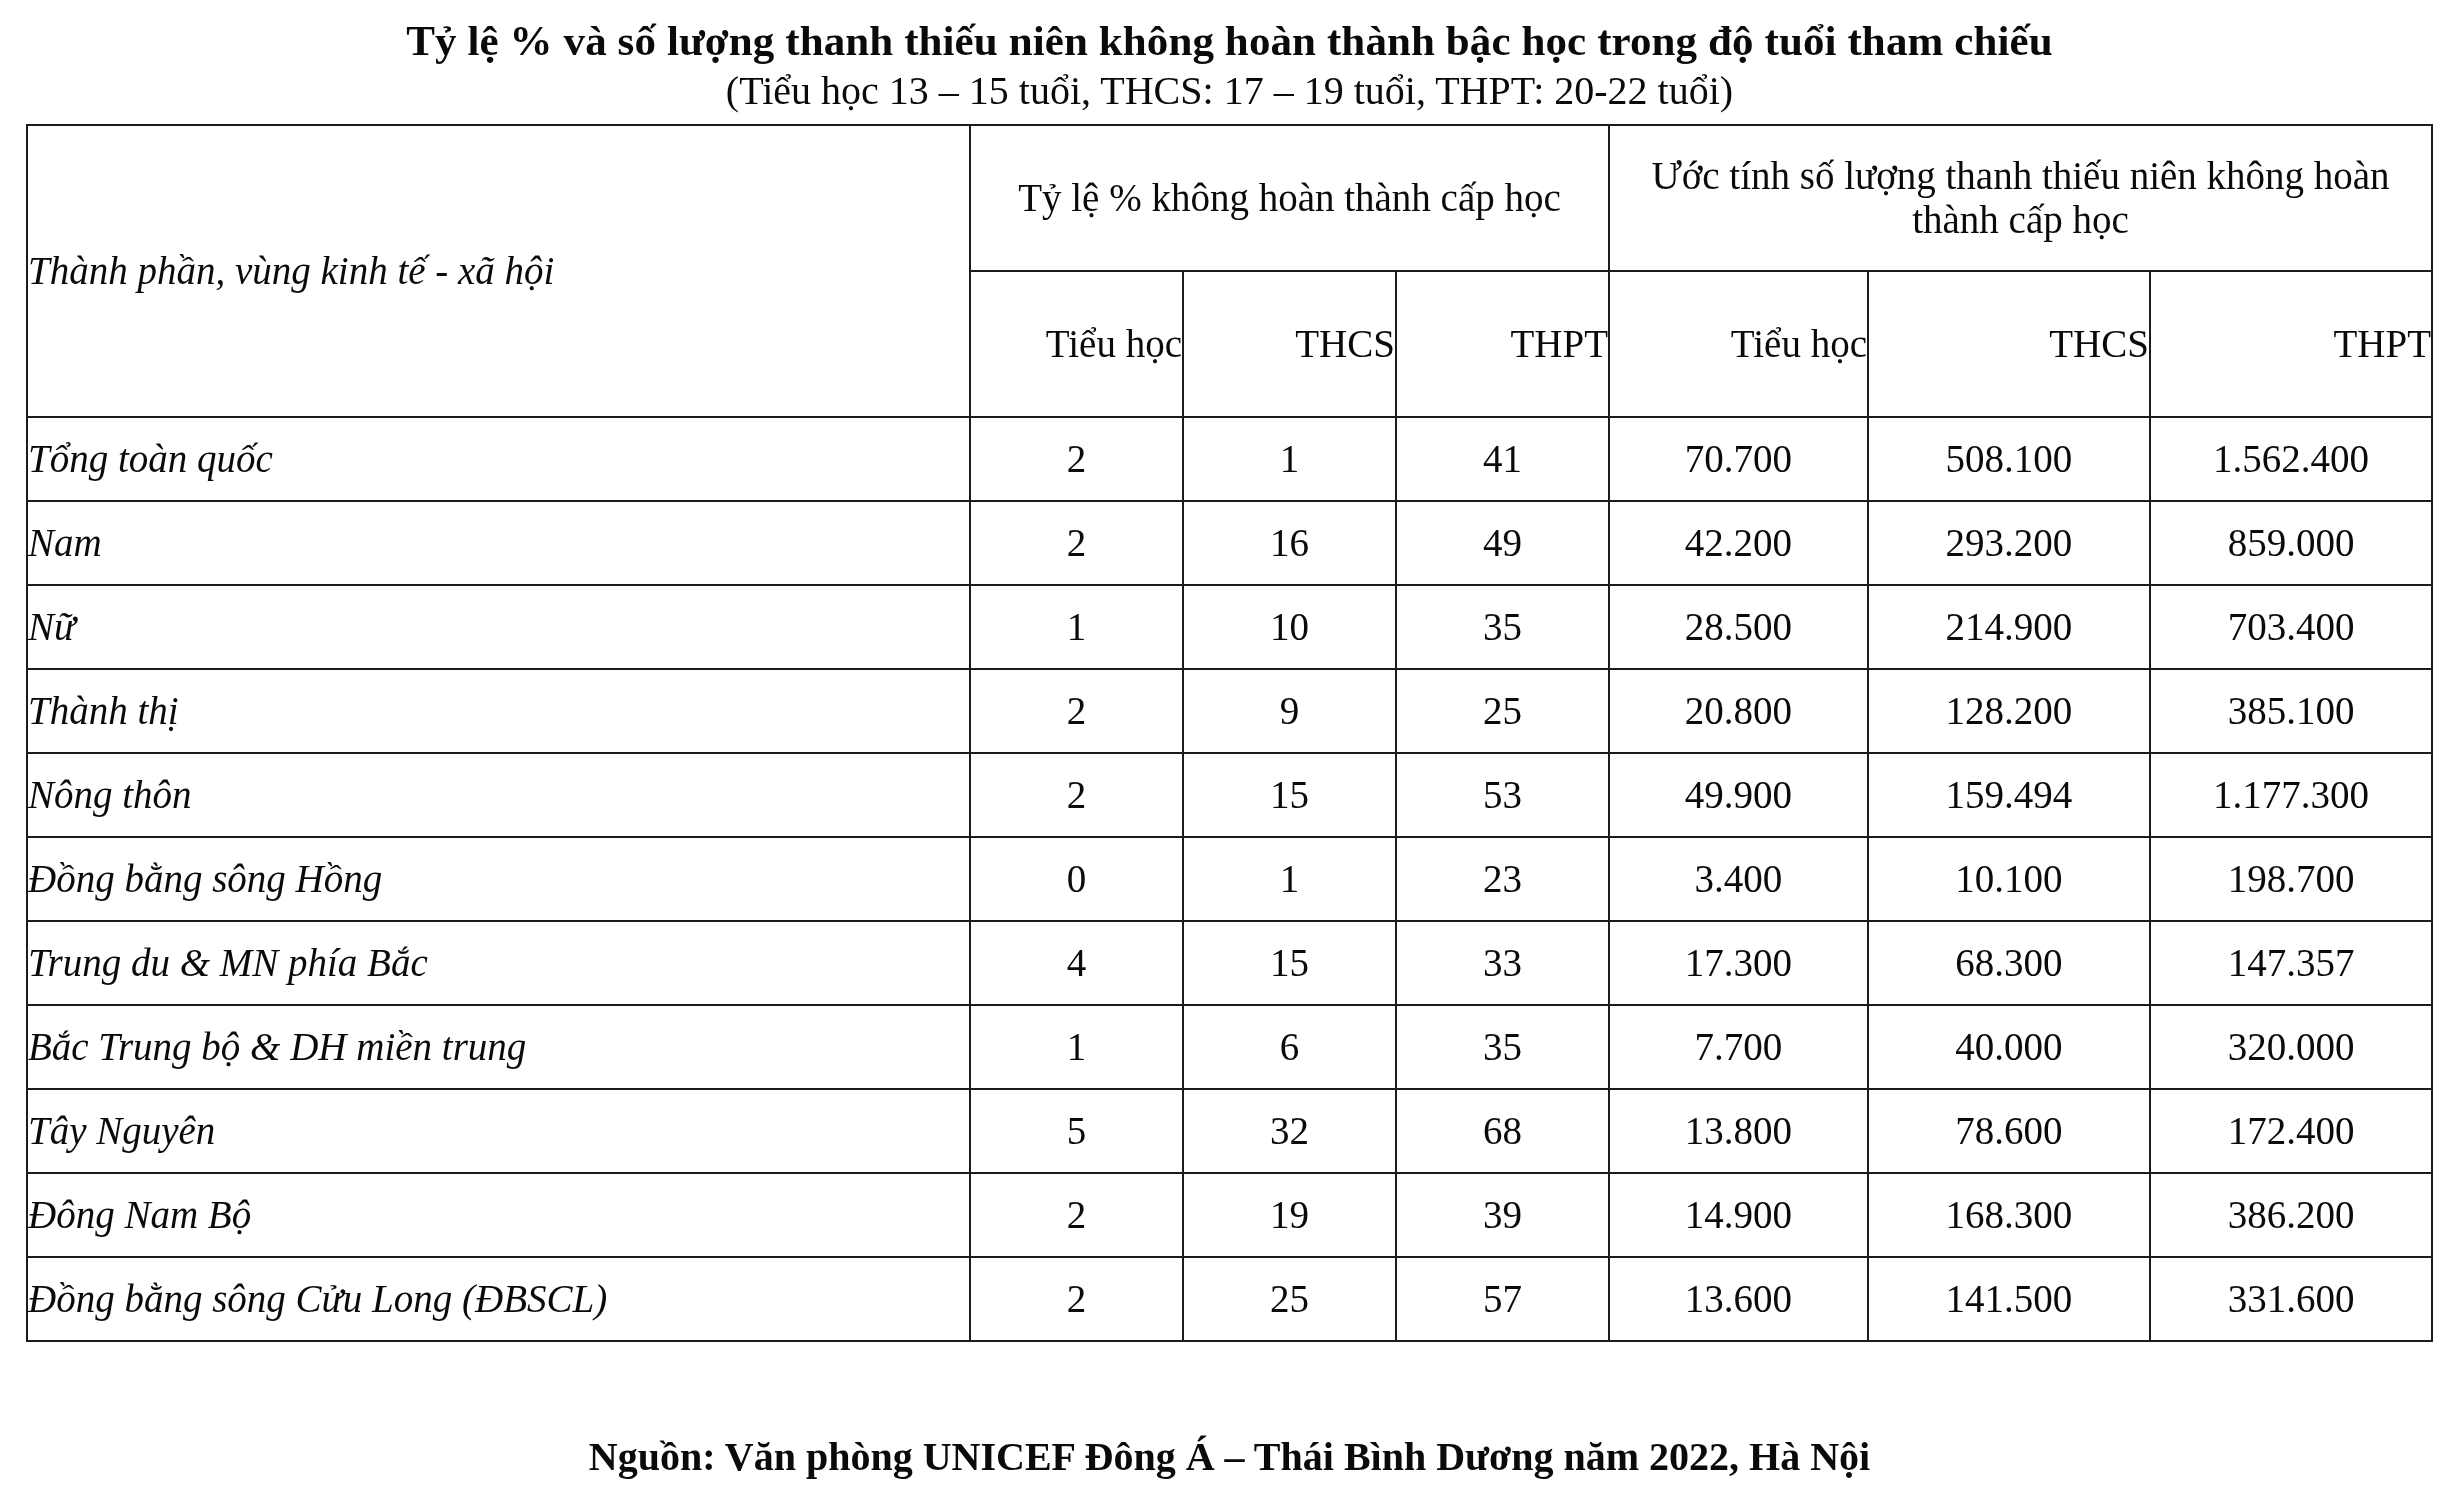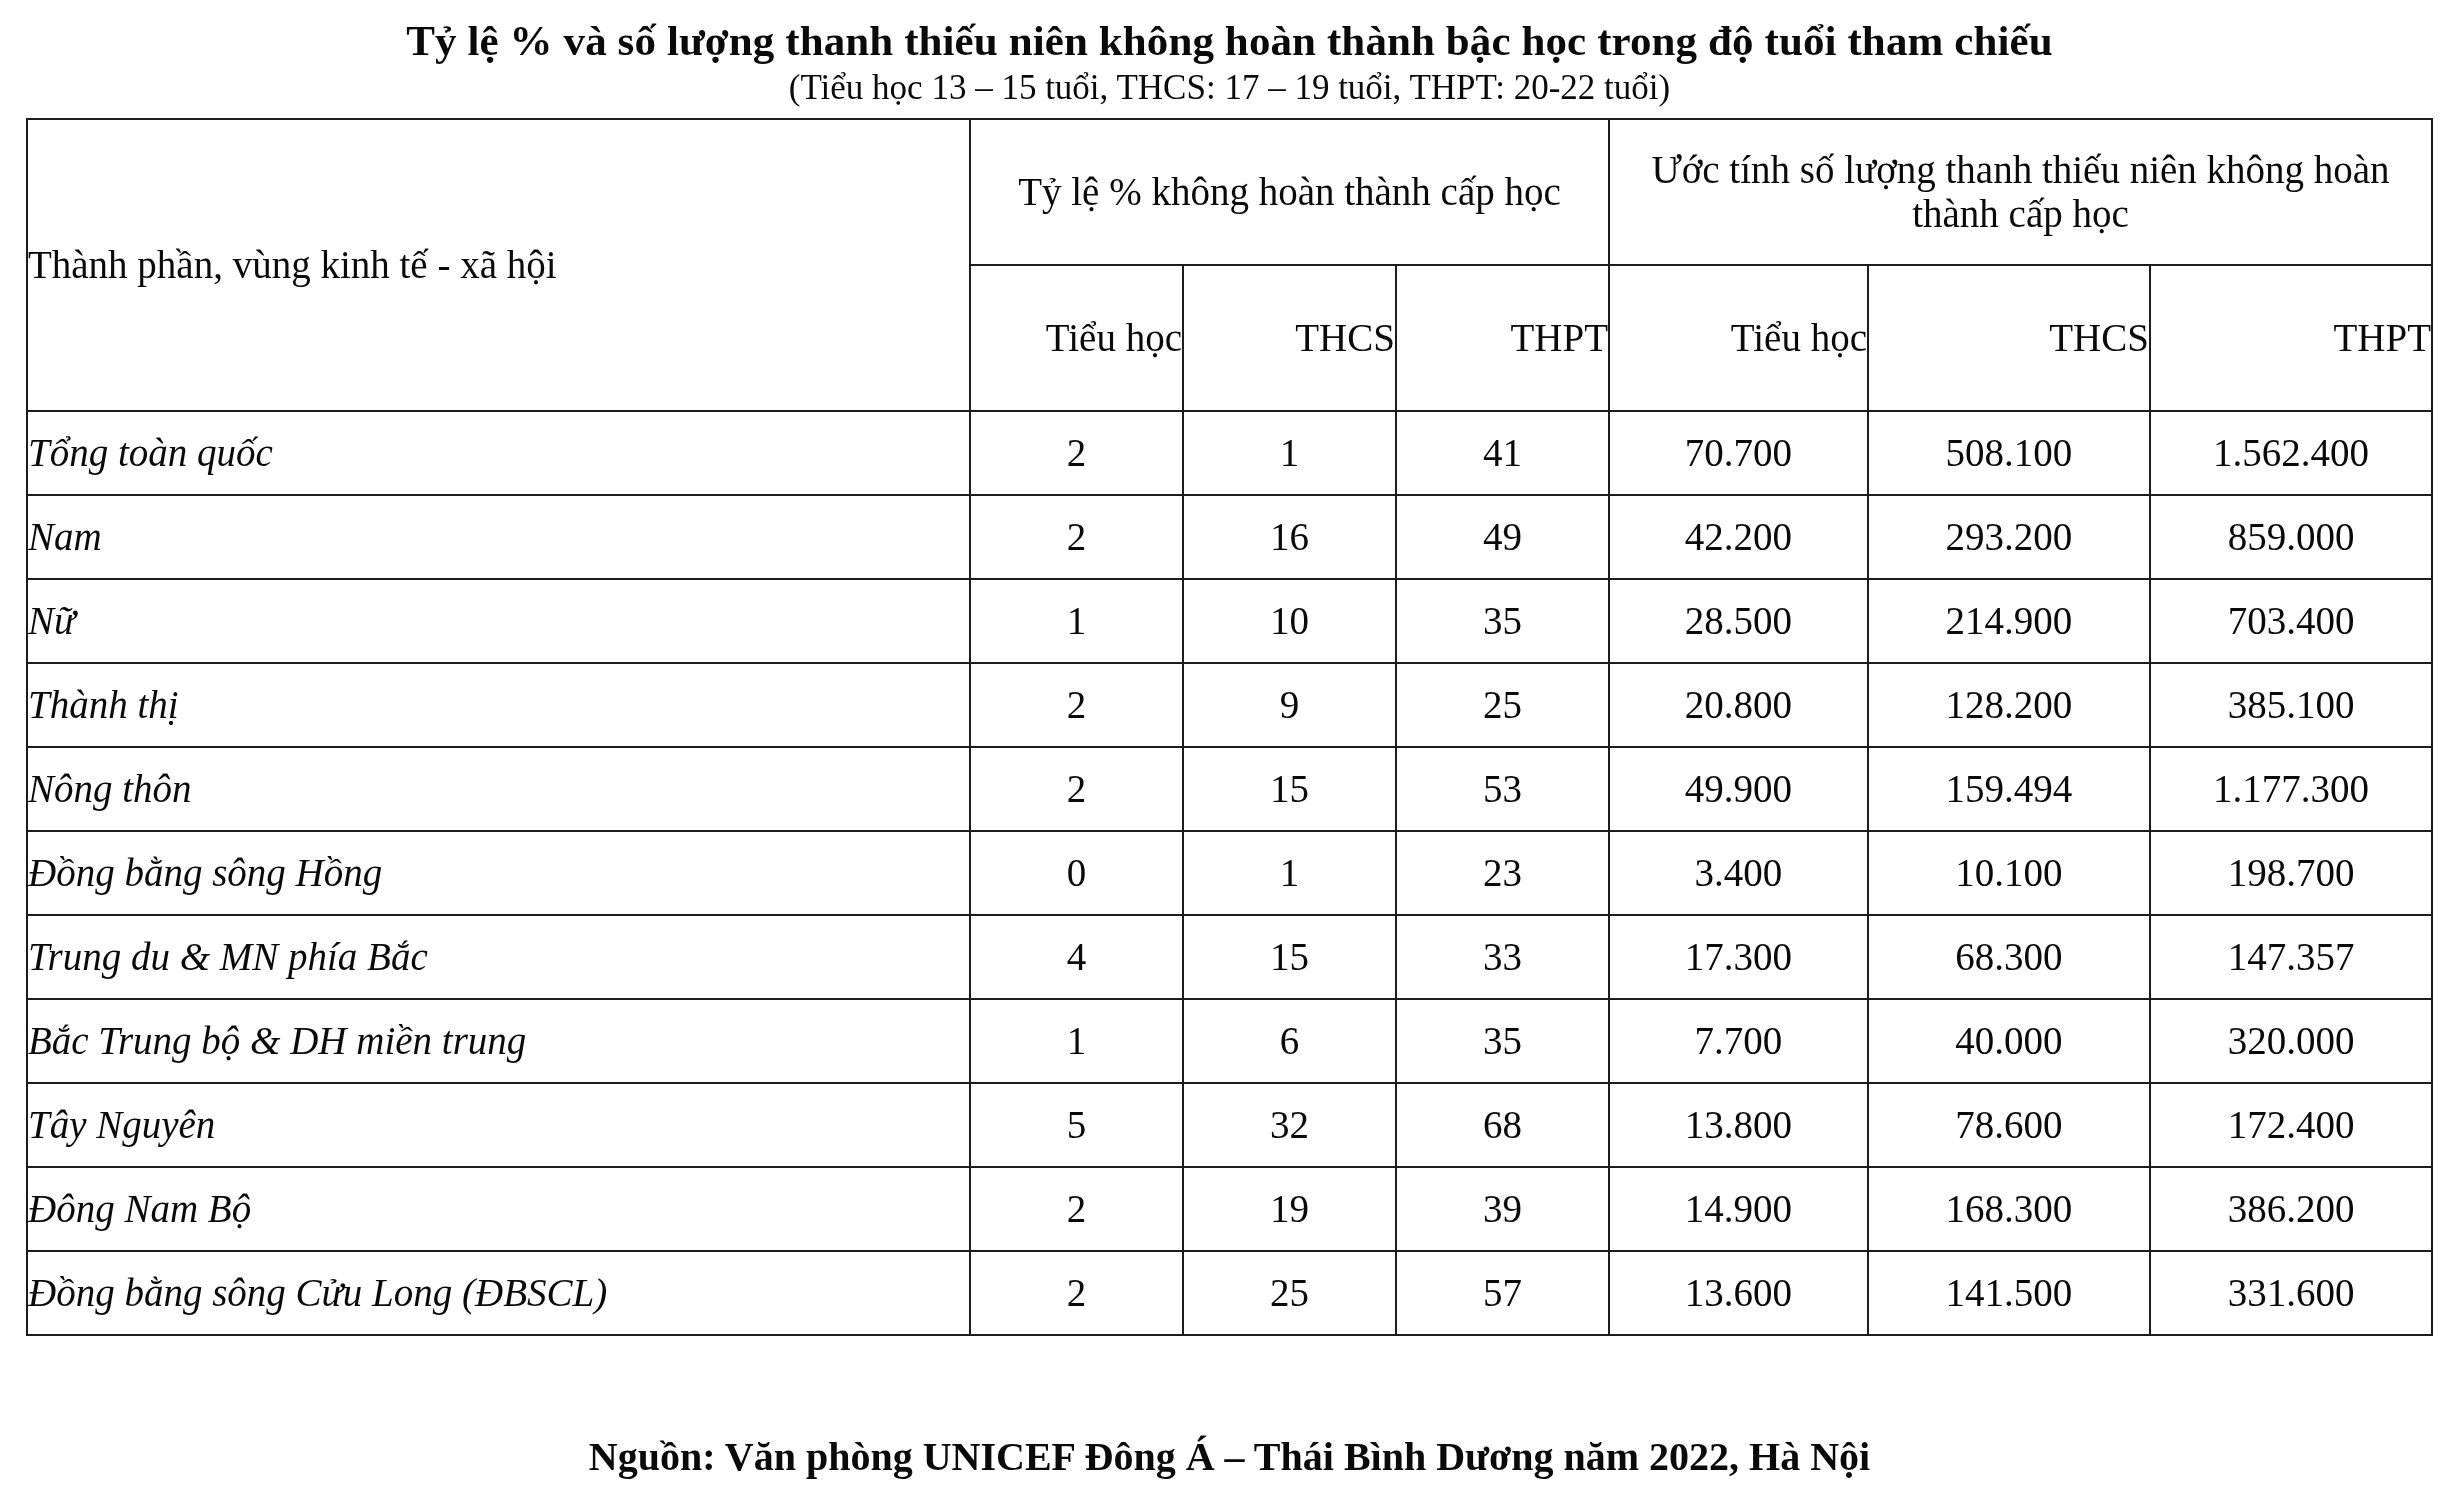--- a/index.html
+++ b/index.html
@@ -32,21 +32,21 @@
   }
   .doc-title {
     font-size: 43px;
     font-weight: bold;
     line-height: 1.12;
     letter-spacing: 0.1px;
     margin: 3.8px 0 1.9px 0;
     white-space: nowrap;
   }
   .doc-subtitle {
-    font-size: 35px;
+    font-size: 40px;
     font-weight: normal;
     line-height: 1.15;
     margin: 2.9px 0 9.6px 0;
     white-space: nowrap;
   }
 
   
   .table-wrap {
     flex: 1 1 auto;
     display: flex;
@@ -77,20 +77,21 @@
     text-align: center;
     vertical-align: middle;
     padding: 11.5px 15.4px 13.4px 15.4px;
     height: 144px;
   }
   th.stub-head {
     text-align: left;
     vertical-align: middle;
     padding: 9.6px 9.6px 9.6px 21px;
     height: 288px;
+    font-style: italic;
   }
   th.sub-head {
     text-align: right;
     vertical-align: middle;
     padding: 9.6px 5.8px 11.5px 5.8px;
     height: 144px;
   }
 
   td.row-label {
     text-align: left;

